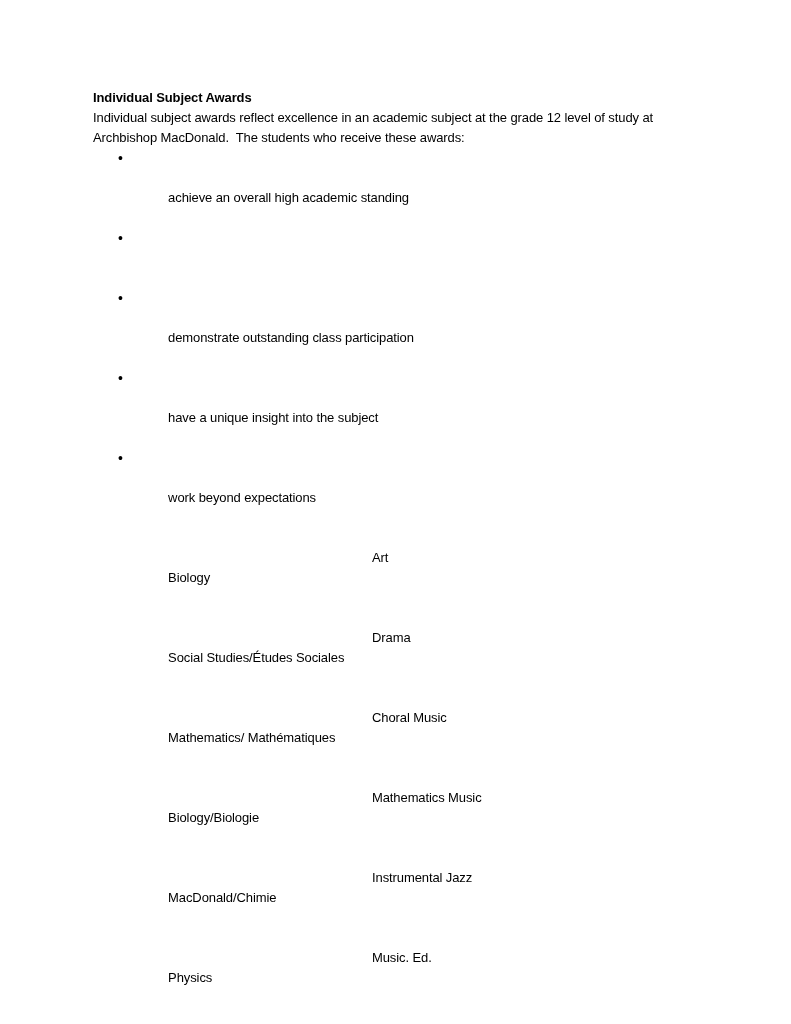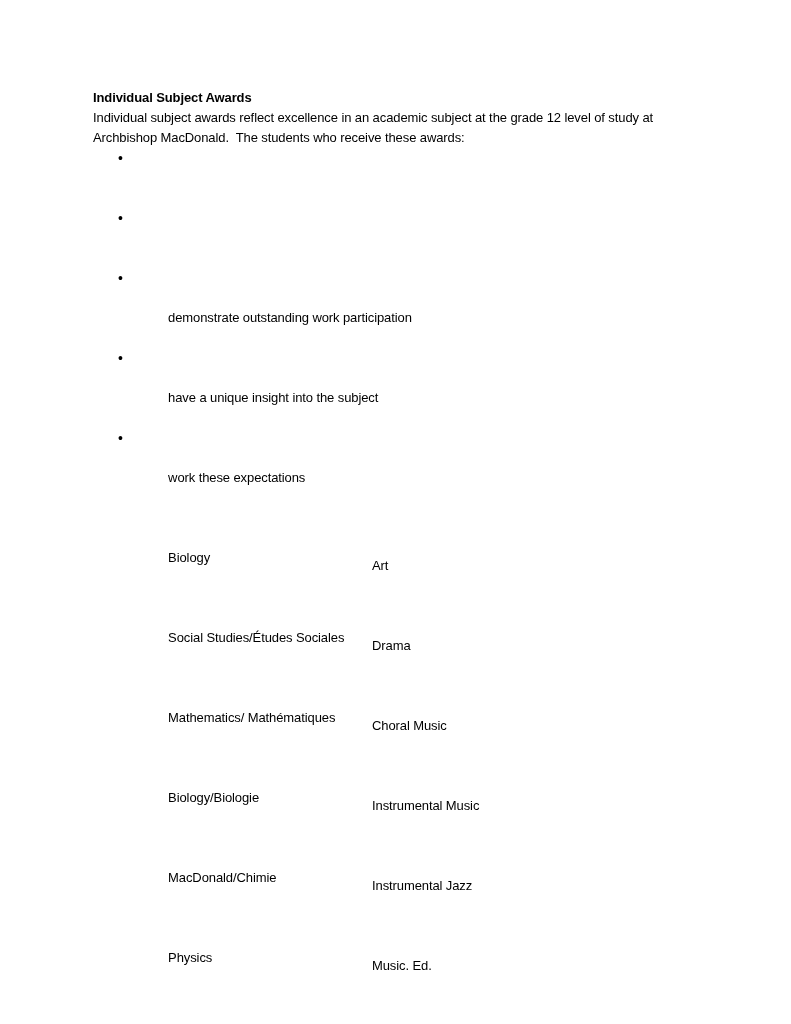--- a/index.html
+++ b/index.html
@@ -36,71 +36,71 @@
     left: 25px;
     top: 0;
     font-size: 14px;
   }
   .subject-row { position: relative; padding-left: 47px; }
   .subject-right {
     position: absolute;
     left: 279px;
     top: 0;
     white-space: pre;
-    margin-top: 28px;
   }
 </style>
 </head>
 <body>
 
 <div class="page">
   <div class="content">
 
     <div>
       <div class="line heading">Individual Subject Awards</div>
       <div class="line">Individual subject awards reflect excellence in an academic subject at the grade 12 level of study at</div>
       <div class="line">Archbishop MacDonald.  The students who receive these awards:</div>
 
       <div class="line bullet-item">
         <span class="bullet-marker">•</span>
+        <span>achieve an overall high academic standing</span>
       </div>
       <div class="line bullet-item">
         <span class="bullet-marker">•</span>
       </div>
       <div class="line bullet-item">
         <span class="bullet-marker">•</span>
-        <span>demonstrate outstanding work participation</span>
+        <span>demonstrate outstanding class participation</span>
       </div>
       <div class="line bullet-item">
         <span class="bullet-marker">•</span>
         <span>have a unique insight into the subject</span>
       </div>
       <div class="line bullet-item">
         <span class="bullet-marker">•</span>
-        <span>work these expectations</span>
+        <span>work beyond expectations</span>
       </div>
     </div>
 
     <div class="section">
 
       <div class="line subject-row">
         <span>Biology</span>
         <span class="subject-right">Art</span>
       </div>
       <div class="line subject-row">
         <span>Social Studies/Études Sociales</span>
         <span class="subject-right">Drama</span>
       </div>
       <div class="line subject-row">
         <span>Mathematics/ Mathématiques</span>
         <span class="subject-right">Choral Music</span>
       </div>
       <div class="line subject-row">
         <span>Biology/Biologie</span>
-        <span class="subject-right">Instrumental Music</span>
+        <span class="subject-right">Mathematics Music</span>
       </div>
       <div class="line subject-row">
         <span>MacDonald/Chimie</span>
         <span class="subject-right">Instrumental Jazz</span>
       </div>
       <div class="line subject-row">
         <span>Physics</span>
         <span class="subject-right">Music. Ed.</span>
       </div>
 

